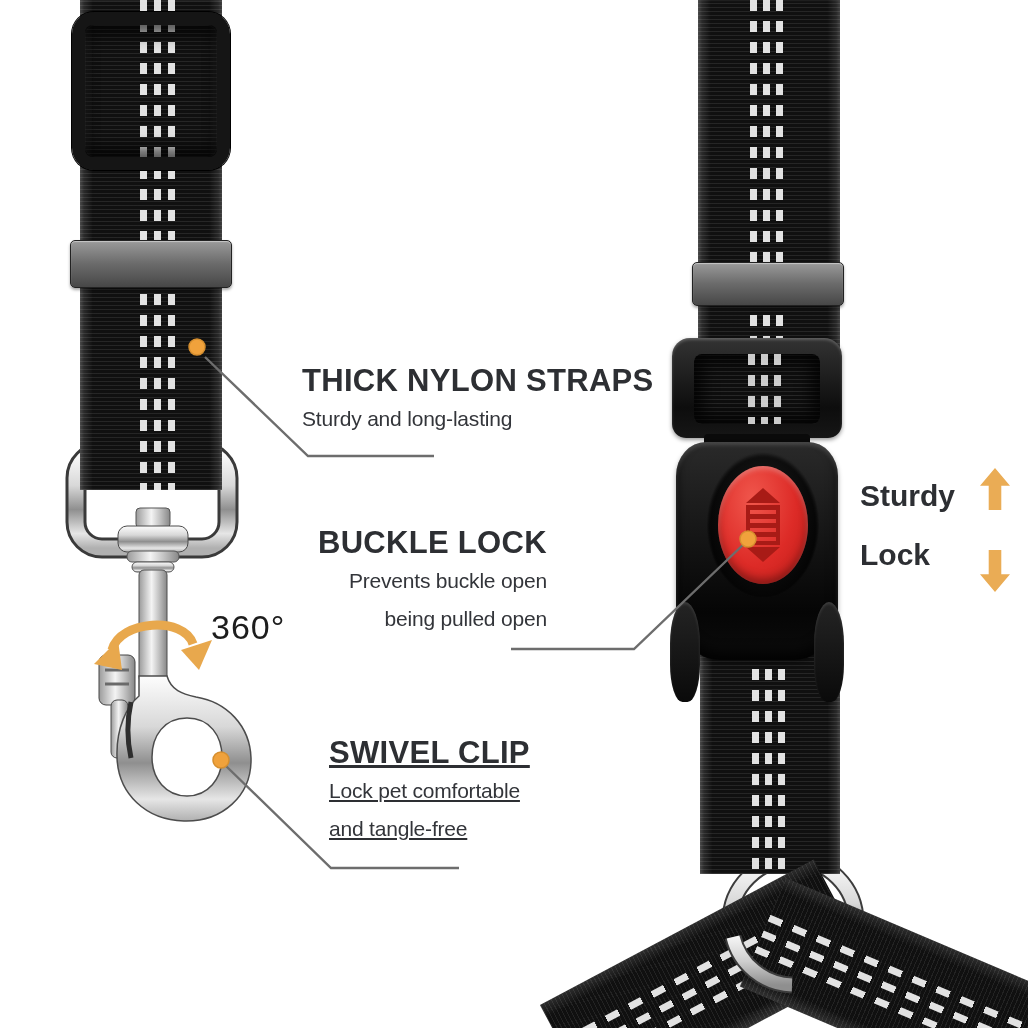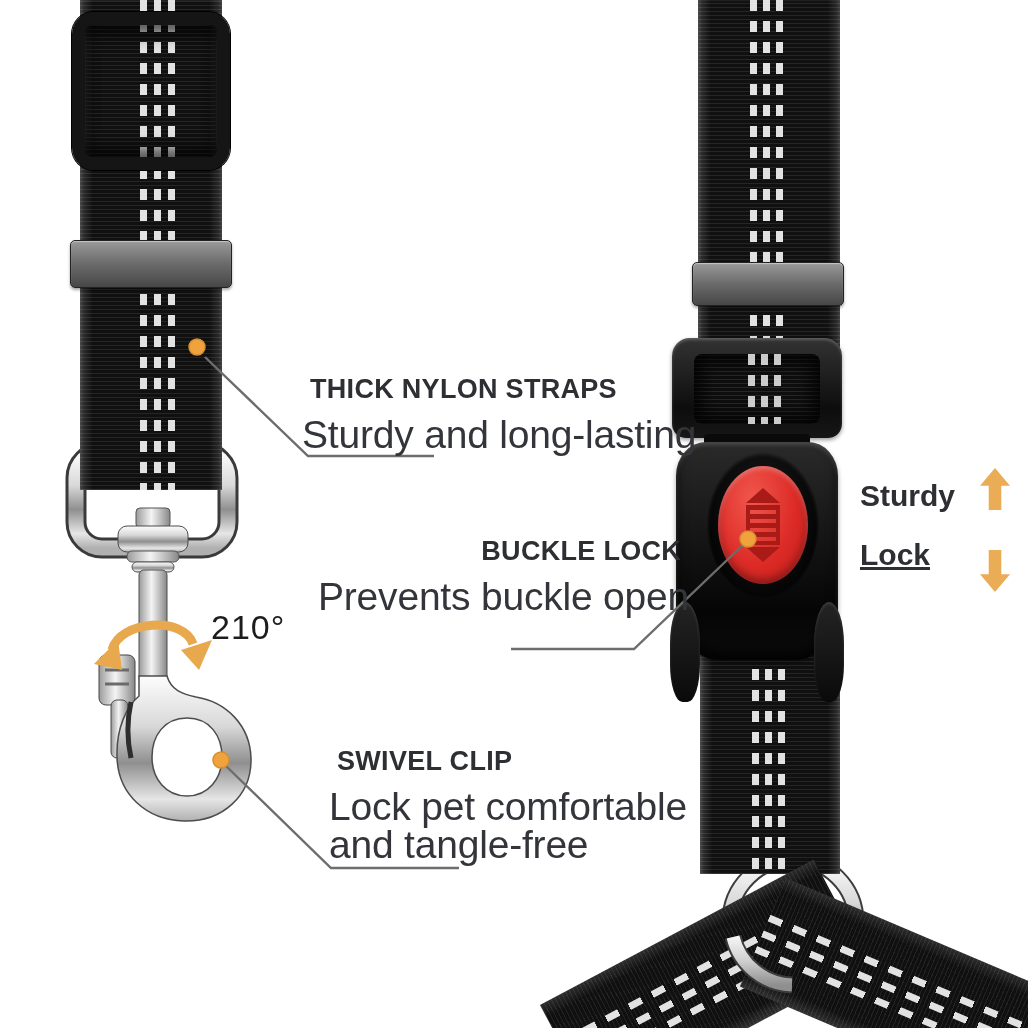--- a/index.html
+++ b/index.html
@@ -76,28 +76,28 @@
     display:flex;flex-direction:column;align-items:center;justify-content:center;}
   .emb-tri-up{width:0;height:0;border-left:17px solid transparent;border-right:17px solid transparent;
     border-bottom:15px solid var(--button-red-dark,#a81b16);}
   .emb-tri-down{width:0;height:0;border-left:17px solid transparent;border-right:17px solid transparent;
     border-top:15px solid var(--button-red-dark,#a81b16);}
   .emb-bar{width:26px;height:40px;margin:2px 0;
     background:repeating-linear-gradient(180deg,var(--button-red-dark,#a81b16) 0 5px, rgba(0,0,0,0) 5px 9px);
     border-left:4px solid var(--button-red-dark,#a81b16);border-right:4px solid var(--button-red-dark,#a81b16);}
   
   .feature{position:absolute;z-index:5;}
-  .feature h3{margin:8px;font-size:27px;font-weight:bold;letter-spacing:.3px;line-height:38px;color:var(--text-primary,#2d2f33);}
-  .feature .line{font-size:39px;line-height:38px;letter-spacing:-.2px;color:#33353a;}
+  .feature h3{margin:0;font-size:31px;font-weight:bold;letter-spacing:.3px;line-height:38px;color:var(--text-primary,#2d2f33);}
+  .feature .line{font-size:21px;line-height:38px;letter-spacing:-.2px;color:#33353a;}
   .f-straps{left:302px;top:362px;}
   .f-buckle{left:318px;top:524px;text-align:right;}
-  .f-swivel{left:329px;top:734px;}
+  .f-swivel{left:329px;top:734px;text-decoration:underline;}
   .side-label{position:absolute;z-index:5;font-size:30px;font-weight:bold;color:var(--text-primary,#2d2f33);}
   .lbl-unlock{left:860px;top:479px;}
-  .lbl-lock{left:860px;top:538px;text-decoration:underline;}
+  .lbl-lock{left:860px;top:538px;}
   .deg-label{position:absolute;left:211px;top:608px;z-index:5;font-size:34px;color:#1d1d1d;letter-spacing:1px;}
   
   .block-arrow{position:absolute;z-index:5;width:30px;height:42px;background:var(--accent-orange,#eaac55);}
   .arrow-up{left:980px;top:468px;clip-path:polygon(50% 0,100% 42%,71% 42%,71% 100%,29% 100%,29% 42%,0 42%);}
   .arrow-down{left:980px;top:550px;clip-path:polygon(50% 100%,100% 58%,71% 58%,71% 0,29% 0,29% 58%,0 58%);}
   
   .svg-under{position:absolute;left:0;top:0;z-index:1;}
   .svg-over{position:absolute;left:0;top:0;z-index:4;pointer-events:none;}
 </style>
 </head>
@@ -236,27 +236,28 @@
   </svg>
 
   <div class="feature f-straps">
     <h3>THICK NYLON STRAPS</h3>
     <div class="line">Sturdy and long-lasting</div>
   </div>
 
   <div class="feature f-buckle">
     <h3>BUCKLE LOCK</h3>
     <div class="line">Prevents buckle open</div>
+    <div class="line">being pulled open</div>
   </div>
 
   <div class="feature f-swivel">
     <h3>SWIVEL CLIP</h3>
     <div class="line">Lock pet comfortable</div>
     <div class="line">and tangle-free</div>
   </div>
 
   <div class="side-label lbl-unlock">Sturdy</div>
   <div class="side-label lbl-lock">Lock</div>
   <div class="block-arrow arrow-up"></div>
   <div class="block-arrow arrow-down"></div>
 
-  <div class="deg-label">210°</div>
+  <div class="deg-label">360°</div>
 </div>
 
 </body></html>

